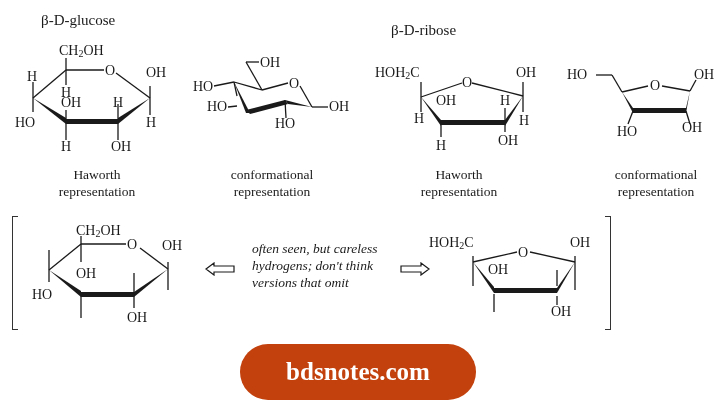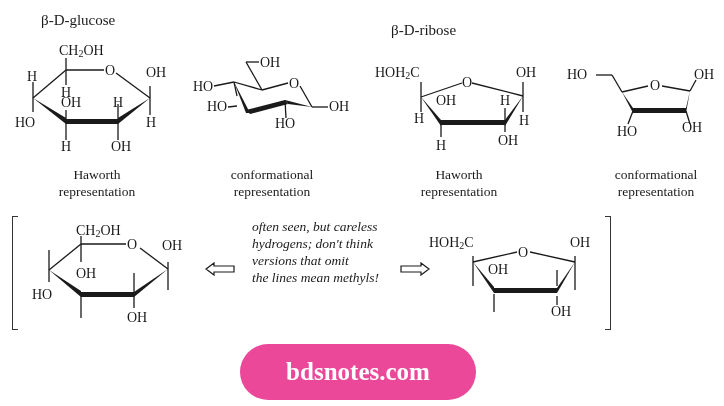--- a/index.html
+++ b/index.html
@@ -7,21 +7,21 @@
          font-family: "Liberation Serif", "DejaVu Serif", serif; color: #1a1a1a; }
   .abs { position: absolute; white-space: nowrap; }
   .title { font-size: 15px; }
   .lbl { font-size: 14px; line-height: 14px; }
   .cap { font-size: 13.5px; text-align: center; line-height: 17px; width: 140px; }
   .note { font-size: 13.5px; font-style: italic; line-height: 17px; }
   svg.struct { position: absolute; left: 0; top: 0; }
   .sub { font-size: 10px; vertical-align: -2px; }
   .bracket { position: absolute; border: 1.6px solid #333; }
   .brand { position: absolute; left: 240px; top: 344px; width: 236px; height: 56px;
-           background: #ec4899; border-radius: 28px; display: flex; align-items: center; justify-content: center;
+           background: #c2410c; border-radius: 28px; display: flex; align-items: center; justify-content: center;
            color: #ffffff; font-family: "Liberation Serif", "DejaVu Serif", serif; font-weight: bold; font-size: 25px; }
   .arrow { position: absolute; }
 </style>
 </head>
 <body>
 
 <svg class="struct" width="724" height="406" viewBox="0 0 724 406">
   <g stroke="#1a1a1a" stroke-width="1.3" fill="none">
 
     <line x1="66" y1="58" x2="66" y2="85"></line>
@@ -187,25 +187,24 @@
   <svg width="30" height="14" viewBox="0 0 30 14">
       <polygon points="1,7 9,1 9,4 29,4 29,10 9,10 9,13" fill="#fff" stroke="#1a1a1a" stroke-width="1.2"></polygon>
     </svg>
 </div>
 <div class="arrow" style="left:400px;top:262px;">
   <svg width="30" height="14" viewBox="0 0 30 14">
       <polygon points="29,7 21,1 21,4 1,4 1,10 21,10 21,13" fill="#fff" stroke="#1a1a1a" stroke-width="1.2"></polygon>
     </svg>
 </div>
 
-<div class="abs note" style="left:252px;top:218px;font-family:Liberation Serif, serif;">
+<div class="abs note" style="left:252px;top:240px;font-family:Liberation Serif, serif;">
   <div>often seen, but careless</div>
   <div>hydrogens; don't think</div>
   <div>versions that omit</div>
-  <div>the lines mean methyls!</div>
 </div>
 
 <div>
   <div class="abs lbl" style="left:429px;top:236px;"><span>HOH</span><span class="sub">2</span><span>C</span></div>
   <div class="abs lbl" style="left:518px;top:246px;">O</div>
   <div class="abs lbl" style="left:570px;top:236px;">OH</div>
   <div class="abs lbl" style="left:488px;top:263px;">OH</div>
   <div class="abs lbl" style="left:551px;top:305px;">OH</div>
 </div>
 

